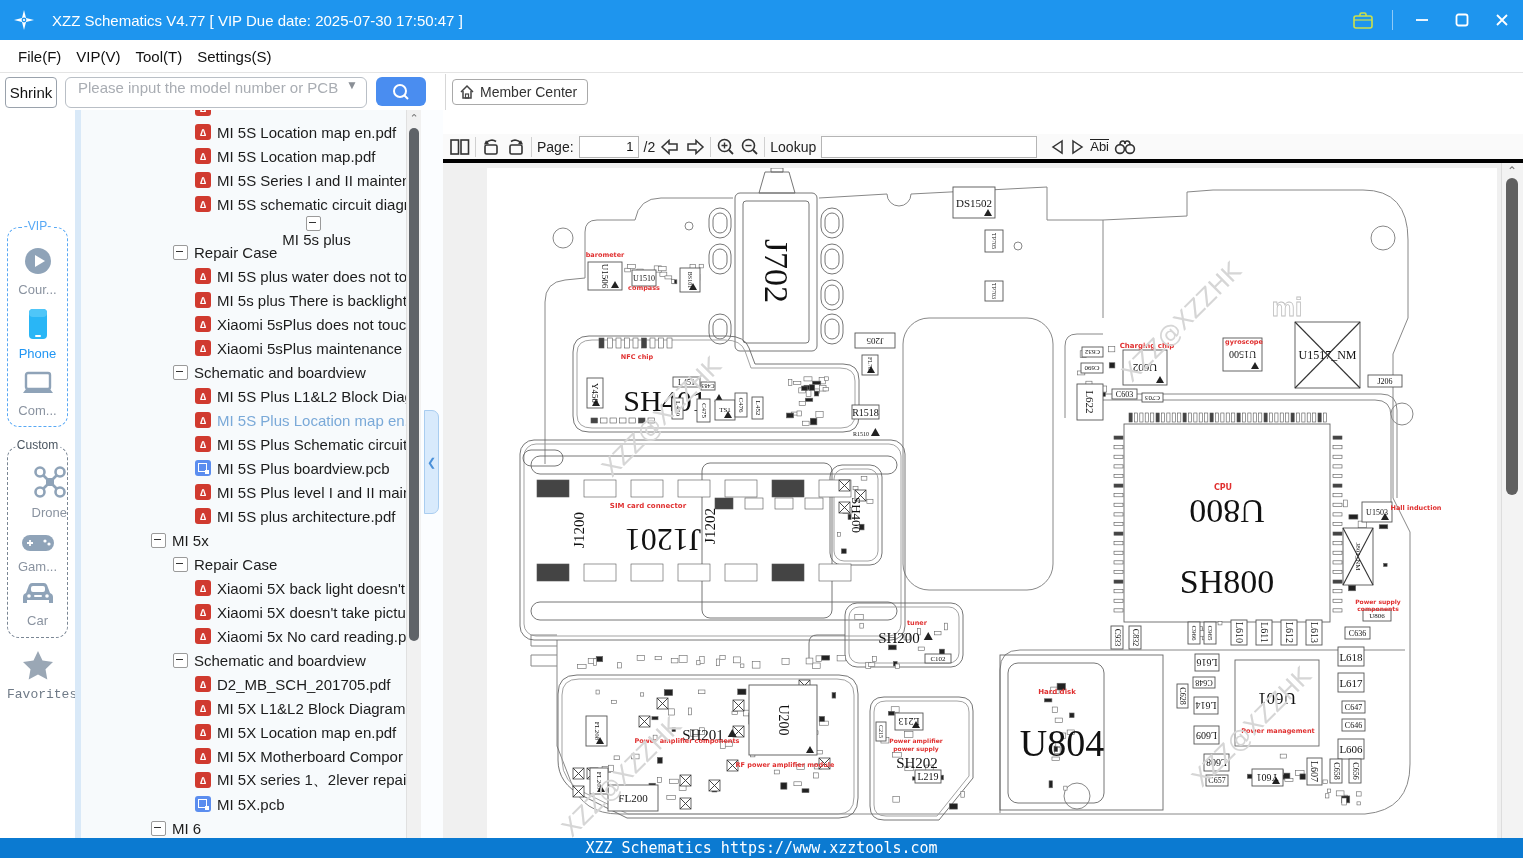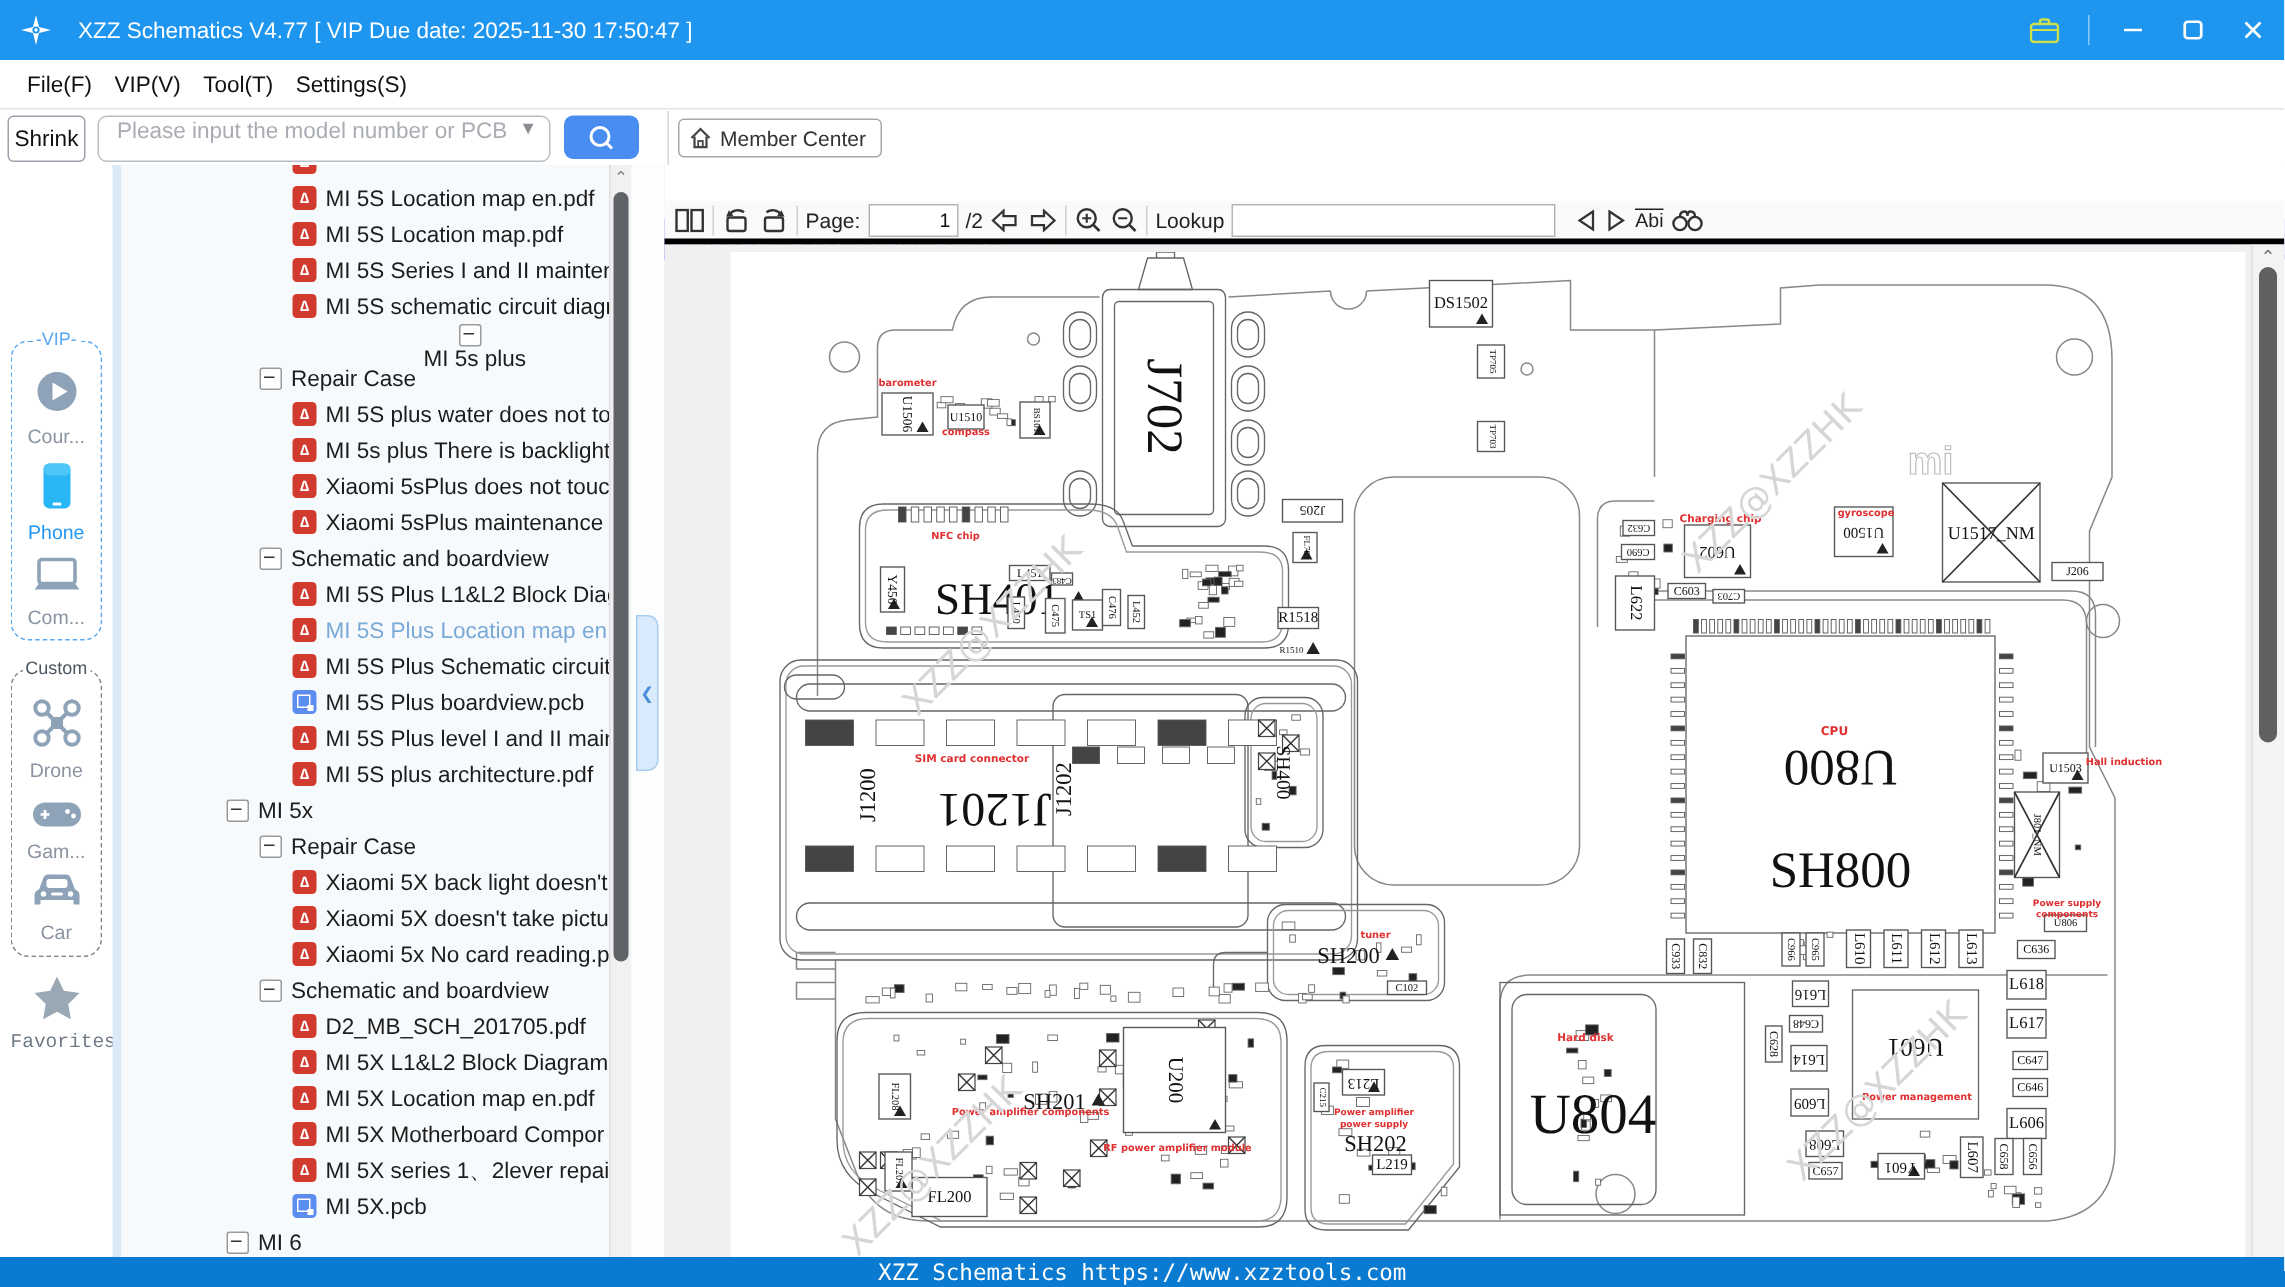--- a/index.html
+++ b/index.html
@@ -80,21 +80,21 @@
 <body>
 
 <div id="app">
 
   <div id="titlebar">
     <svg id="app-logo" viewBox="0 0 24 24">
       <polygon points="12,2 14,10 22,12 14,14 12,22 10,14 2,12 10,10" fill="#fff"></polygon>
       <circle cx="12" cy="12" r="2.4" fill="#1e95ee"></circle>
         <circle cx="12" cy="12" r="1.1" fill="#fff"></circle>
     </svg>
-    <span class="title">XZZ Schematics V4.77 [ VIP Due date: 2025-11-30 17:50:47 ]</span>
+    <span class="title">XZZ Schematics V4.77 [ VIP Due date: 2025-07-30 17:50:47 ]</span>
     <div id="win-controls">
       <span class="winbtn">
         <svg width="20" height="18" viewBox="0 0 20 18">
             <rect x="1" y="5" width="18" height="12" rx="2" fill="none" stroke="#cde04a" stroke-width="1.6"></rect>
             <path d="M7 5 V3.5 Q7 2 8.5 2 H11.5 Q13 2 13 3.5 V5" fill="none" stroke="#cde04a" stroke-width="1.6"></path>
             <line x1="1" y1="9" x2="19" y2="9" stroke="#cde04a" stroke-width="1.2"></line>
           </svg>
       </span>
       <span id="win-sep"></span>
       <span class="winbtn">
@@ -166,21 +166,21 @@
       <div class="side-item" style="top:143px;">
         <svg width="34" height="26" viewBox="0 0 34 26">
             <rect x="5" y="2" width="24" height="16" rx="2" fill="none" stroke="#8fa3b8" stroke-width="2.4"></rect>
             <path d="M2 22 H32 L29 18 H5 Z" fill="#8fa3b8"></path>
           </svg>
         <span class="lbl">Com...</span>
       </div>
     </div>
     <div class="side-group" id="grp-custom">
       <span class="grp-label">Custom</span>
-      <div class="side-item" style="top:18px;">
+      <div class="side-item" style="top:18px;text-align:right;">
         <svg width="34" height="34" viewBox="0 0 34 34">
             <g stroke="#8fa3b8" stroke-width="2.6" fill="none">
               <circle cx="7" cy="7" r="4.5"></circle>
               <circle cx="27" cy="7" r="4.5"></circle>
               <circle cx="7" cy="27" r="4.5"></circle>
               <circle cx="27" cy="27" r="4.5"></circle>
               <line x1="10" y1="10" x2="24" y2="24"></line>
               <line x1="24" y1="10" x2="10" y2="24"></line>
             </g>
             <rect x="13" y="13" width="8" height="8" rx="2" fill="#8fa3b8"></rect>

